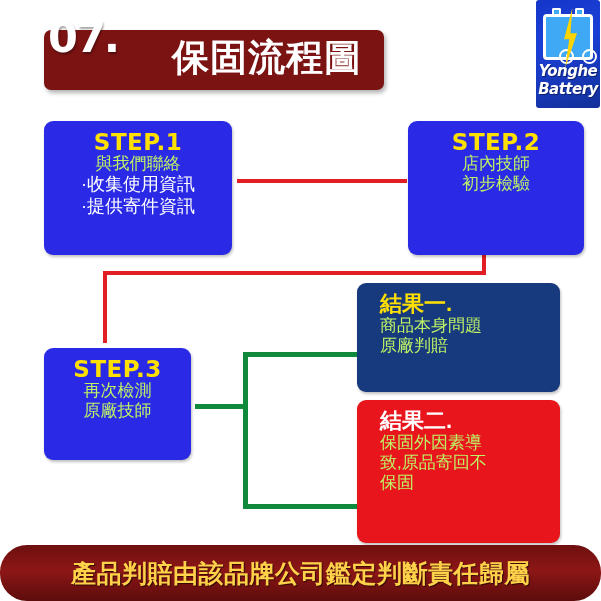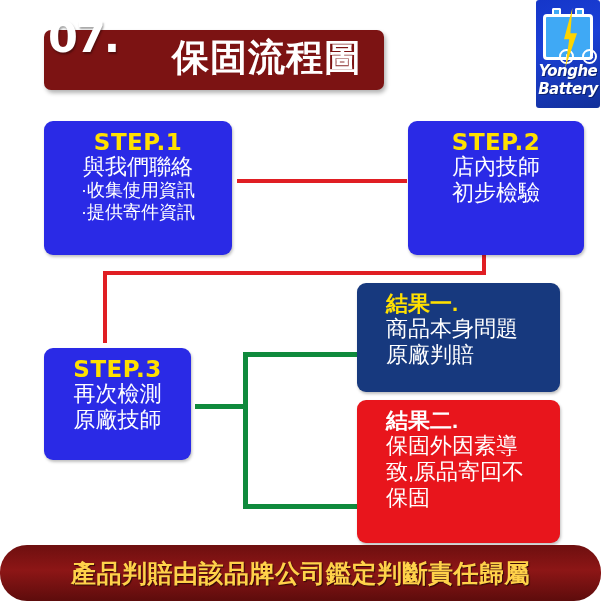--- a/index.html
+++ b/index.html
@@ -156,42 +156,42 @@
     font-size: 22px;
     line-height: 1.1;
   }
   .result-label-white {
     color: #ffffff;
     font-weight: bold;
     font-size: 22px;
     line-height: 1.1;
   }
   .body-line {
-    color: #ffffff;
-    font-size: 22px;
+    color: #bef264;
+    font-size: 17px;
     line-height: 1.18;
     white-space: nowrap;
   }
   .bullet-line {
     color: #ffffff;
     font-size: 18px;
     line-height: 1.22;
     white-space: nowrap;
   }
   .box-inner {
     position: absolute;
     left: 0; top: 0;
     width: 100%;
     padding: 9px 0 0 0;
     box-sizing: border-box;
     text-align: center;
   }
   .box-inner-left {
     text-align: left;
-    padding-left: 29px;
+    padding-left: 23px;
   }
 
   
   #box-step1 { left: 44px;  top: 121px; width: 188px; height: 134px; }
   #box-step2 { left: 408px; top: 121px; width: 176px; height: 134px; }
   #box-step3 { left: 44px;  top: 348px; width: 147px; height: 112px; padding-left: 17px; }
   #box-result1 { left: 357px; top: 283px; width: 203px; height: 109px; }
   #box-result2 { left: 357px; top: 400px; width: 203px; height: 143px; }
 
   

